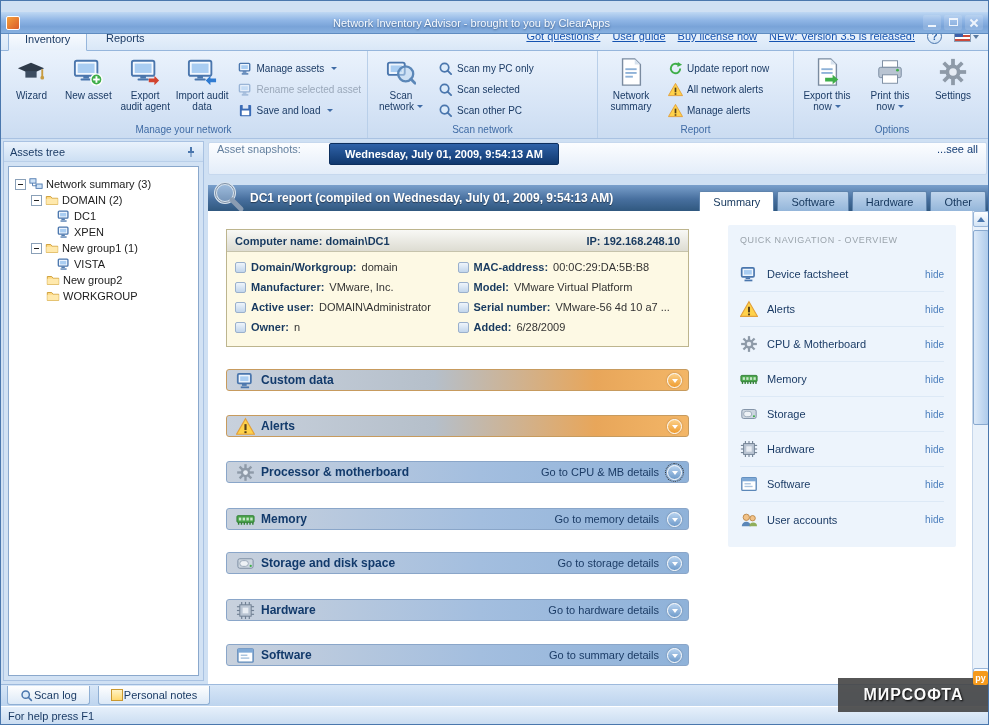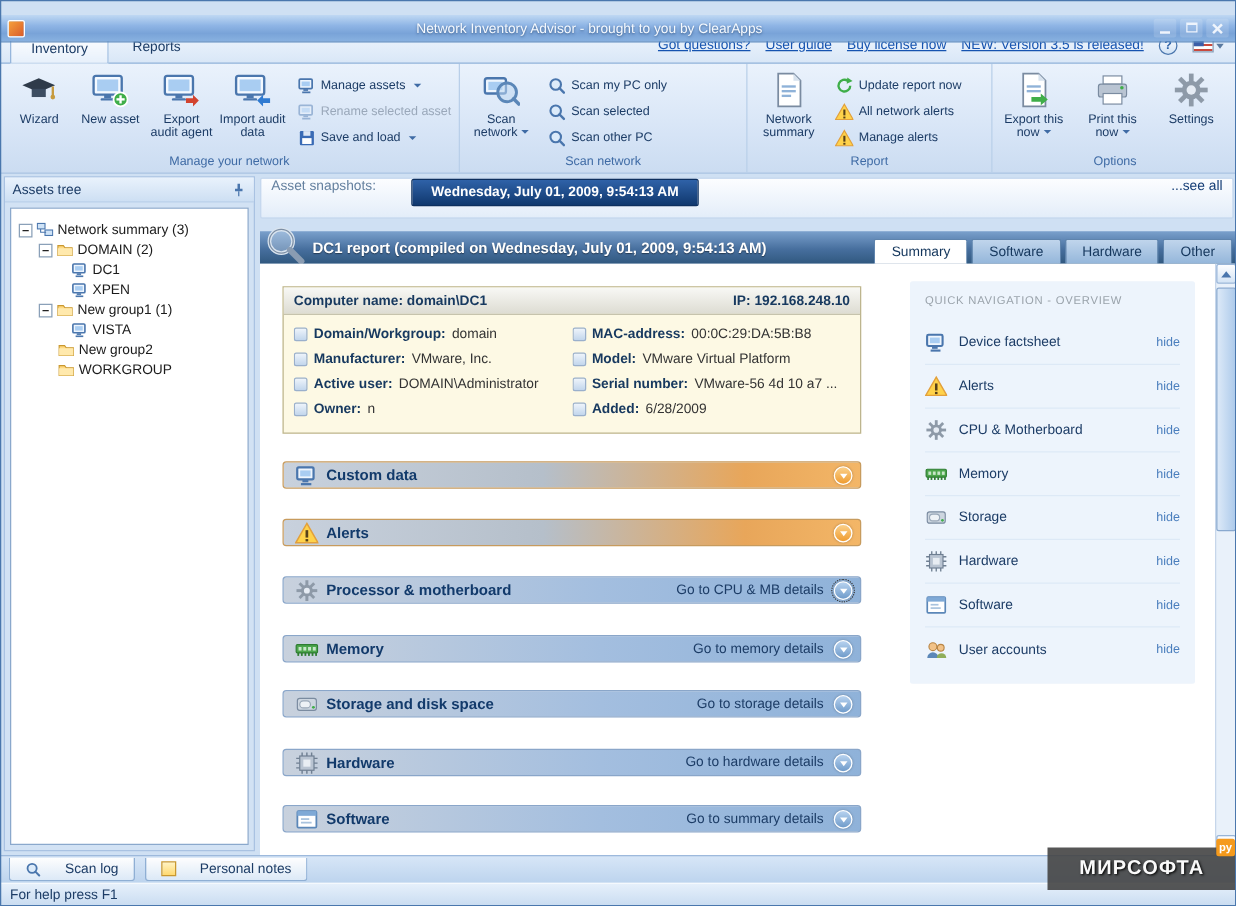--- a/index.html
+++ b/index.html
@@ -119,21 +119,21 @@
 .vscroll{position:absolute;right:0;top:70px;bottom:0;width:17px;background:#e9f1fa;border-left:1px solid #c6d6ea}
 .vs-btn{position:absolute;left:0;width:16px;height:16px;background:linear-gradient(#fdfeff,#d4e4f5);border:1px solid #98b5d8;border-radius:2px}
 .vs-up{top:0}.vs-down{bottom:0}
 .vs-btn::after{content:"";position:absolute;left:3px;border-left:4px solid transparent;border-right:4px solid transparent}
 .vs-up::after{top:5px;border-bottom:5px solid #4a76ad}
 .vs-down::after{top:5px;border-top:5px solid #4a76ad}
 .vs-thumb{position:absolute;left:0;top:19px;width:16px;height:195px;background:linear-gradient(90deg,#dce9f8,#aecbeb);border:1px solid #89a9cf;border-radius:2px}
 
 
 .bottombar{position:absolute;left:0;right:0;bottom:19px;height:22px;background:linear-gradient(#d7e6f7,#bdd4ee);border-top:1px solid #9db9dc;display:flex;align-items:flex-start;padding:1px 0 0 7px;gap:8px;z-index:20}
-.btab{display:flex;align-items:center;gap:19px;height:19px;padding:0 12px;background:linear-gradient(#fefefe,#dce9f7);border:1px solid #8fafd4;border-top:none;border-radius:0 0 3px 3px;color:#1c3c66}
+.btab{display:flex;align-items:center;gap:1px;height:19px;padding:0 12px;background:linear-gradient(#fefefe,#dce9f7);border:1px solid #8fafd4;border-top:none;border-radius:0 0 3px 3px;color:#1c3c66}
 .btab svg{width:13px;height:13px}
 .note-ic{width:12px;height:12px;background:linear-gradient(#fff3c4,#ffd970);border:1px solid #c9982f;flex:none}
 .statusbar{position:absolute;left:0;right:0;bottom:0;height:19px;background:linear-gradient(#e6f0fb,#c9dcf1);border-top:1px solid #fff;line-height:18px;padding-left:8px;color:#1c3c66;z-index:19}
 .watermark{position:absolute;right:0;bottom:13px;width:151px;height:34px;background:rgba(68,68,68,.9);display:flex;align-items:center;justify-content:center;z-index:60}
 .wm-text{color:#fafafa;font-weight:bold;font-size:16px;letter-spacing:1px;text-shadow:1px 1px 2px #000}
 .wm-badge{position:absolute;top:-7px;right:1px;width:15px;height:14px;background:#f59a1c;color:#fff;font-size:9px;line-height:14px;text-align:center;border-radius:2px;font-weight:bold}
 
 .frame{position:absolute;inset:0;border:1px solid #4a77ad;pointer-events:none;z-index:100}
 </style>
 </head>

